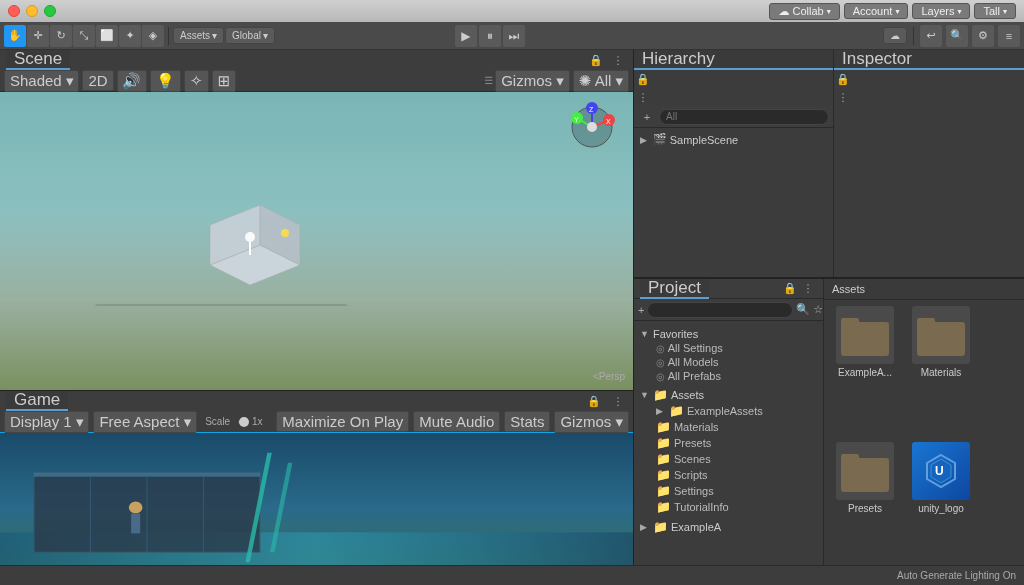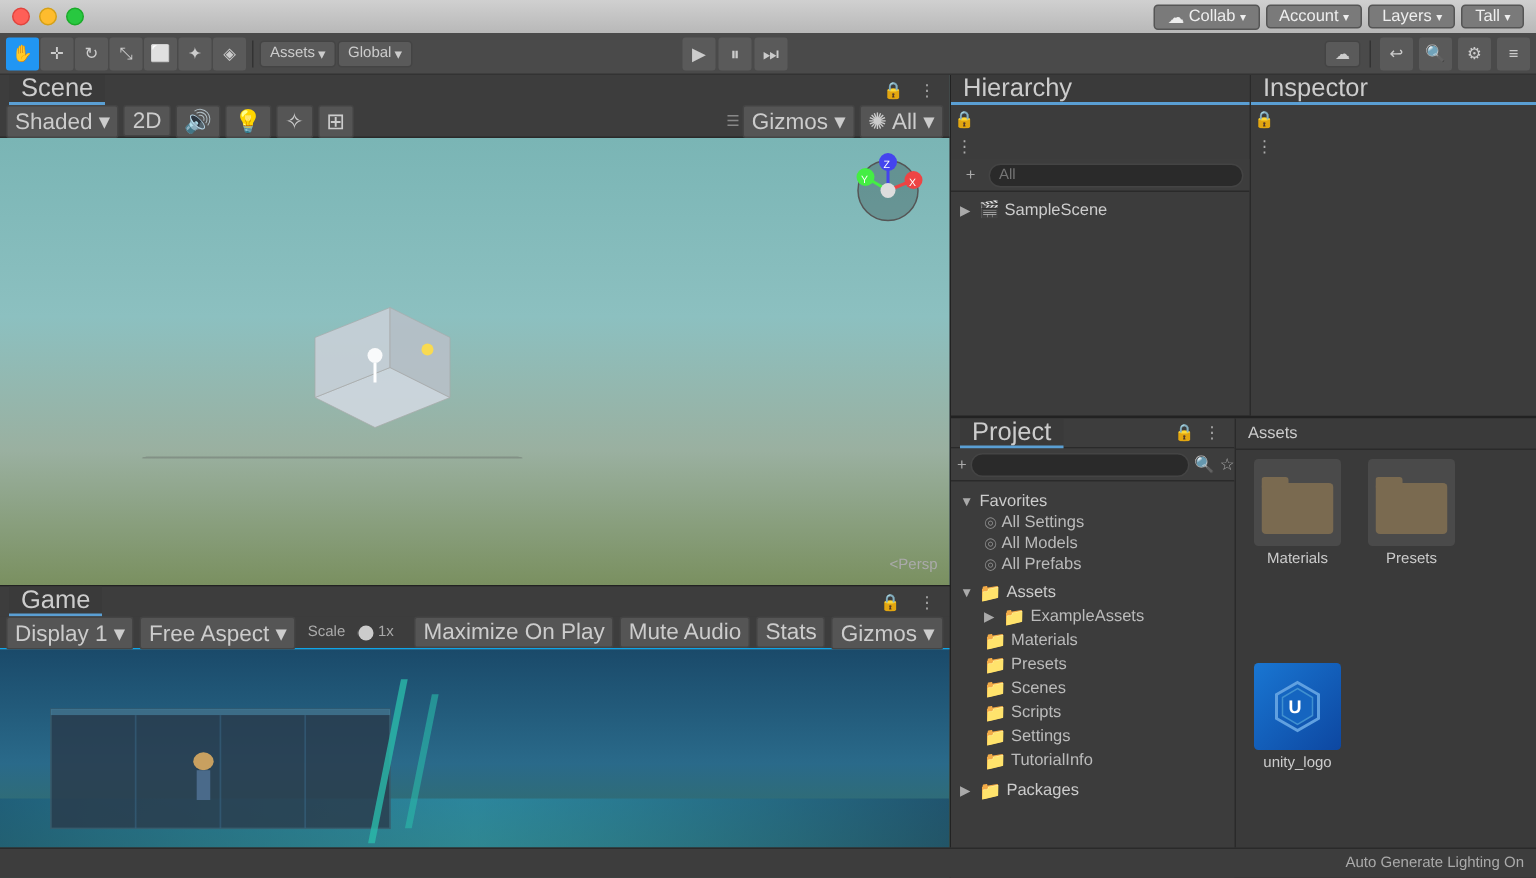--- a/index.html
+++ b/index.html
@@ -754,32 +754,41 @@
             <div class="folder-child">
               <span class="folder-icon">📁</span>
               <span>TutorialInfo</span>
             </div>
           </div>
 
           <div class="folder-section">
             <div class="folder-header">
               <span class="folder-arrow">▶</span>
               <span class="folder-icon">📁</span>
-              <span>Packages</span>
+              <span>ExampleA</span>
             </div>
           </div>
         </div>
       </div>
 
       <div id="project-right">
         <div style="flex:1; display:flex; flex-direction:column;">
 
           <div style="padding:4px 8px; font-size:11px; color:#ccc; border-bottom:1px solid #2a2a2a;">Assets</div>
           <div class="asset-grid">
 
+            <div class="asset-item">
+              <div class="asset-icon">
+                <svg width="48" height="42" viewBox="0 0 48 42">
+                  <rect x="0" y="8" width="48" height="34" rx="3" fill="#7a6a50"></rect>
+                  <rect x="0" y="4" width="18" height="8" rx="2" fill="#7a6a50"></rect>
+                </svg>
+              </div>
+              <span class="asset-label">ExampleA...</span>
+            </div>
 
             <div class="asset-item">
               <div class="asset-icon">
                 <svg width="48" height="42" viewBox="0 0 48 42">
                   <rect x="0" y="8" width="48" height="34" rx="3" fill="#7a6a50"></rect>
                   <rect x="0" y="4" width="18" height="8" rx="2" fill="#7a6a50"></rect>
                 </svg>
               </div>
               <span class="asset-label">Materials</span>
             </div>

